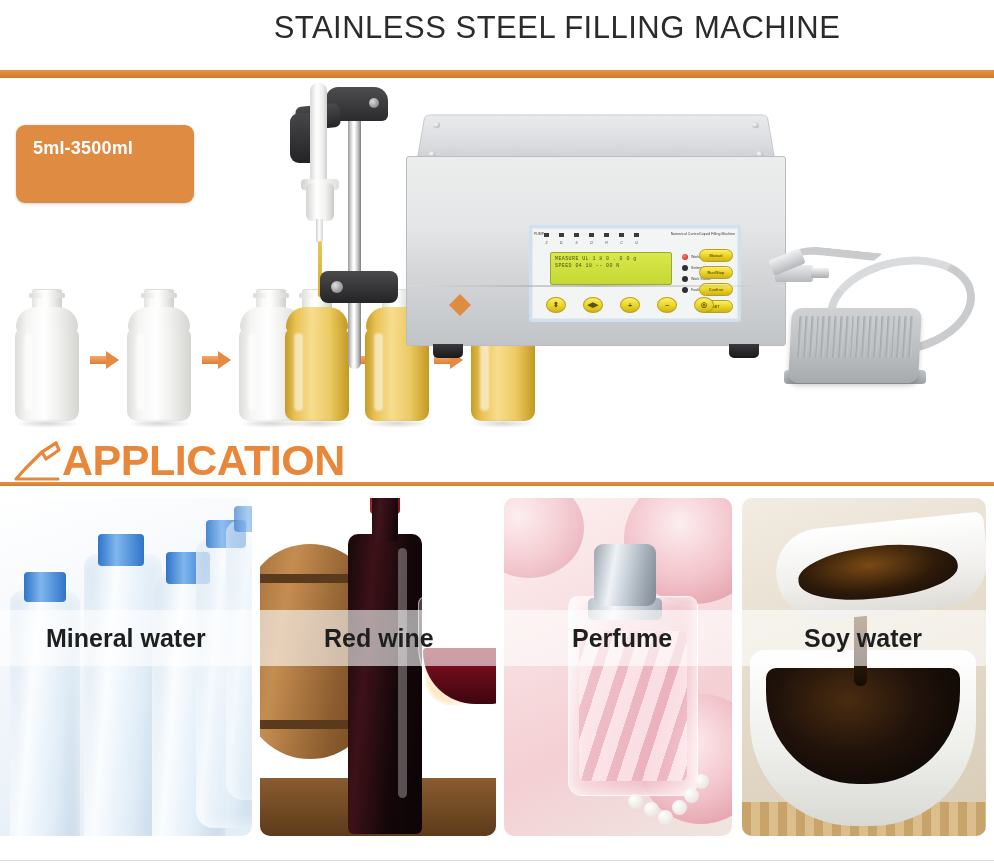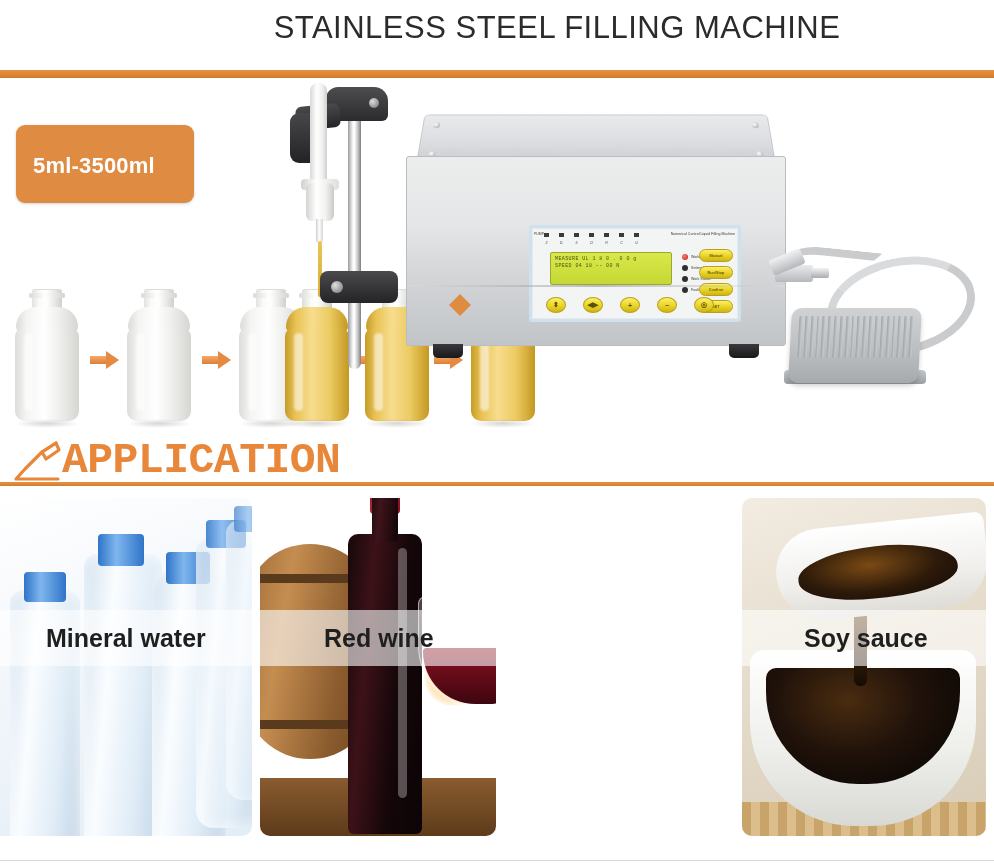--- a/index.html
+++ b/index.html
@@ -27,21 +27,21 @@
   .hero { position:absolute; left:0; top:78px; width:994px; height:357px; background:#fff; overflow:hidden; }
 
   
   .badge {
     position:absolute; left:16px; top:47px; width:178px; height:78px;
     background:#e08b42; border-radius:9px;
     box-shadow:0 1px 3px rgba(0,0,0,.18);
     padding:9px 0 0 17px;
   }
   .badge-line1 { color:#4a2f14; font-size:21px; font-weight:bold; letter-spacing:.2px; }
-  .badge-line2 { color:#ffffff; font-size:22px; font-weight:bold; margin-top:19px; letter-spacing:.2px; }
+  .badge-line2 { color:#ffffff; font-size:18px; font-weight:bold; margin-top:4px; letter-spacing:.2px; }
 
   
   .bottles { position:absolute; left:0; bottom:14px; width:560px; height:150px; }
   .bottle { position:absolute; bottom:0; width:74px; height:132px; }
   .b-neck {
     position:absolute; left:22px; top:0; width:30px; height:20px;
     border-radius:3px 3px 1px 1px;
     background:linear-gradient(90deg,#e2e2e0 0%,#fbfbfa 25%,#ffffff 48%,#e6e6e4 78%,#cfcfcc 100%);
     border-top:1px solid #dcdcda;
   }
@@ -248,21 +248,21 @@
     background:linear-gradient(180deg,#c7cacd,#9b9ea1); border-radius:4px;
   }
 
   
   .features { position:absolute; right:14px; top:44px; width:220px; }
   .feature { display:flex; align-items:center; justify-content:flex-end; gap:11px; height:54px; }
   .feature-label { font-size:18.5px; color:#2c2c2c; white-space:nowrap; }
   .feature-dot { width:11px; height:11px; border-radius:50%; background:#e8862f; flex:none; }
 
   
-  .app-head { position:absolute; left:0; top:436px; width:994px; height:52px;font-family:Liberation Mono, monospace; }
+  .app-head { position:absolute; left:0; top:436px; width:994px; height:52px; }
   .flask-icon { position:absolute; left:12px; top:4px; width:52px; height:44px; }
   .app-word {
     position:absolute; left:62px; top:0px;
     font-size:43px; font-weight:bold; color:#e8873a; letter-spacing:-.5px;
   }
   .rule-app { position:absolute; left:0; top:482px; width:994px; height:4px;
     background:linear-gradient(180deg,#e8913f,#d27f31); }
 
   
   .apps { position:absolute; left:0; top:498px; width:994px; height:338px; }
@@ -608,30 +608,53 @@
         <div class="wbottle" style="left:196px; top:40px;  width:62px; height:290px; opacity:.82;"></div>
         <div class="wcap" style="left:206px; top:22px;  width:40px; height:28px; opacity:.86;"></div>
         <div class="wbottle" style="left:226px; top:22px;  width:54px; height:280px; opacity:.6;"></div>
         <div class="wcap" style="left:234px; top:8px;   width:36px; height:26px; opacity:.65;"></div>
       </div>
       <div class="app-band">
         <span class="app-label" style="margin-left:46px;">Mineral water</span>
       </div>
     </div>
 
+    <div class="app-card" style="left:504px; width:228px;">
+      <div class="app-photo scene-perfume">
+        <div class="rose" style="left:120px; top:-24px; width:140px; height:130px;"></div>
+        <div class="rose" style="left:-30px; top:-20px; width:110px; height:100px; opacity:.7;"></div>
+        <div class="rose" style="left:134px; top:196px; width:126px; height:130px;"></div>
+        <div class="pbottle">
+            <div class="petals"></div>
+          </div>
+        <div class="pcollar"></div>
+        <div class="pcap"></div>
+        <div class="pearls">
+          <i style="left:4px;  top:40px;"></i>
+            <i style="left:20px; top:48px;"></i>
+          <i style="left:34px; top:56px;"></i>
+            <i style="left:48px; top:46px;"></i>
+          <i style="left:60px; top:34px;"></i>
+            <i style="left:70px; top:20px;"></i>
+        </div>
+      </div>
+      <div class="app-band">
+        <span class="app-label" style="margin-left:68px;">Perfume</span>
+      </div>
+    </div>
 
     <div class="app-card" style="left:742px; width:244px;">
       <div class="app-photo scene-soy">
         <div class="soy-mat"></div>
         <div class="soy-bowl"></div>
         <div class="soy-liquid"></div>
         <div class="soy-drip"></div>
         <div class="soy-spoon"></div>
         <div class="soy-pool"></div>
       </div>
       <div class="app-band">
-        <span class="app-label" style="margin-left:62px;">Soy sauce</span>
+        <span class="app-label" style="margin-left:62px;">Soy water</span>
       </div>
     </div>
   </div>
 
   <div class="rule-bottom"></div>
 </div>
 
 </body></html>

